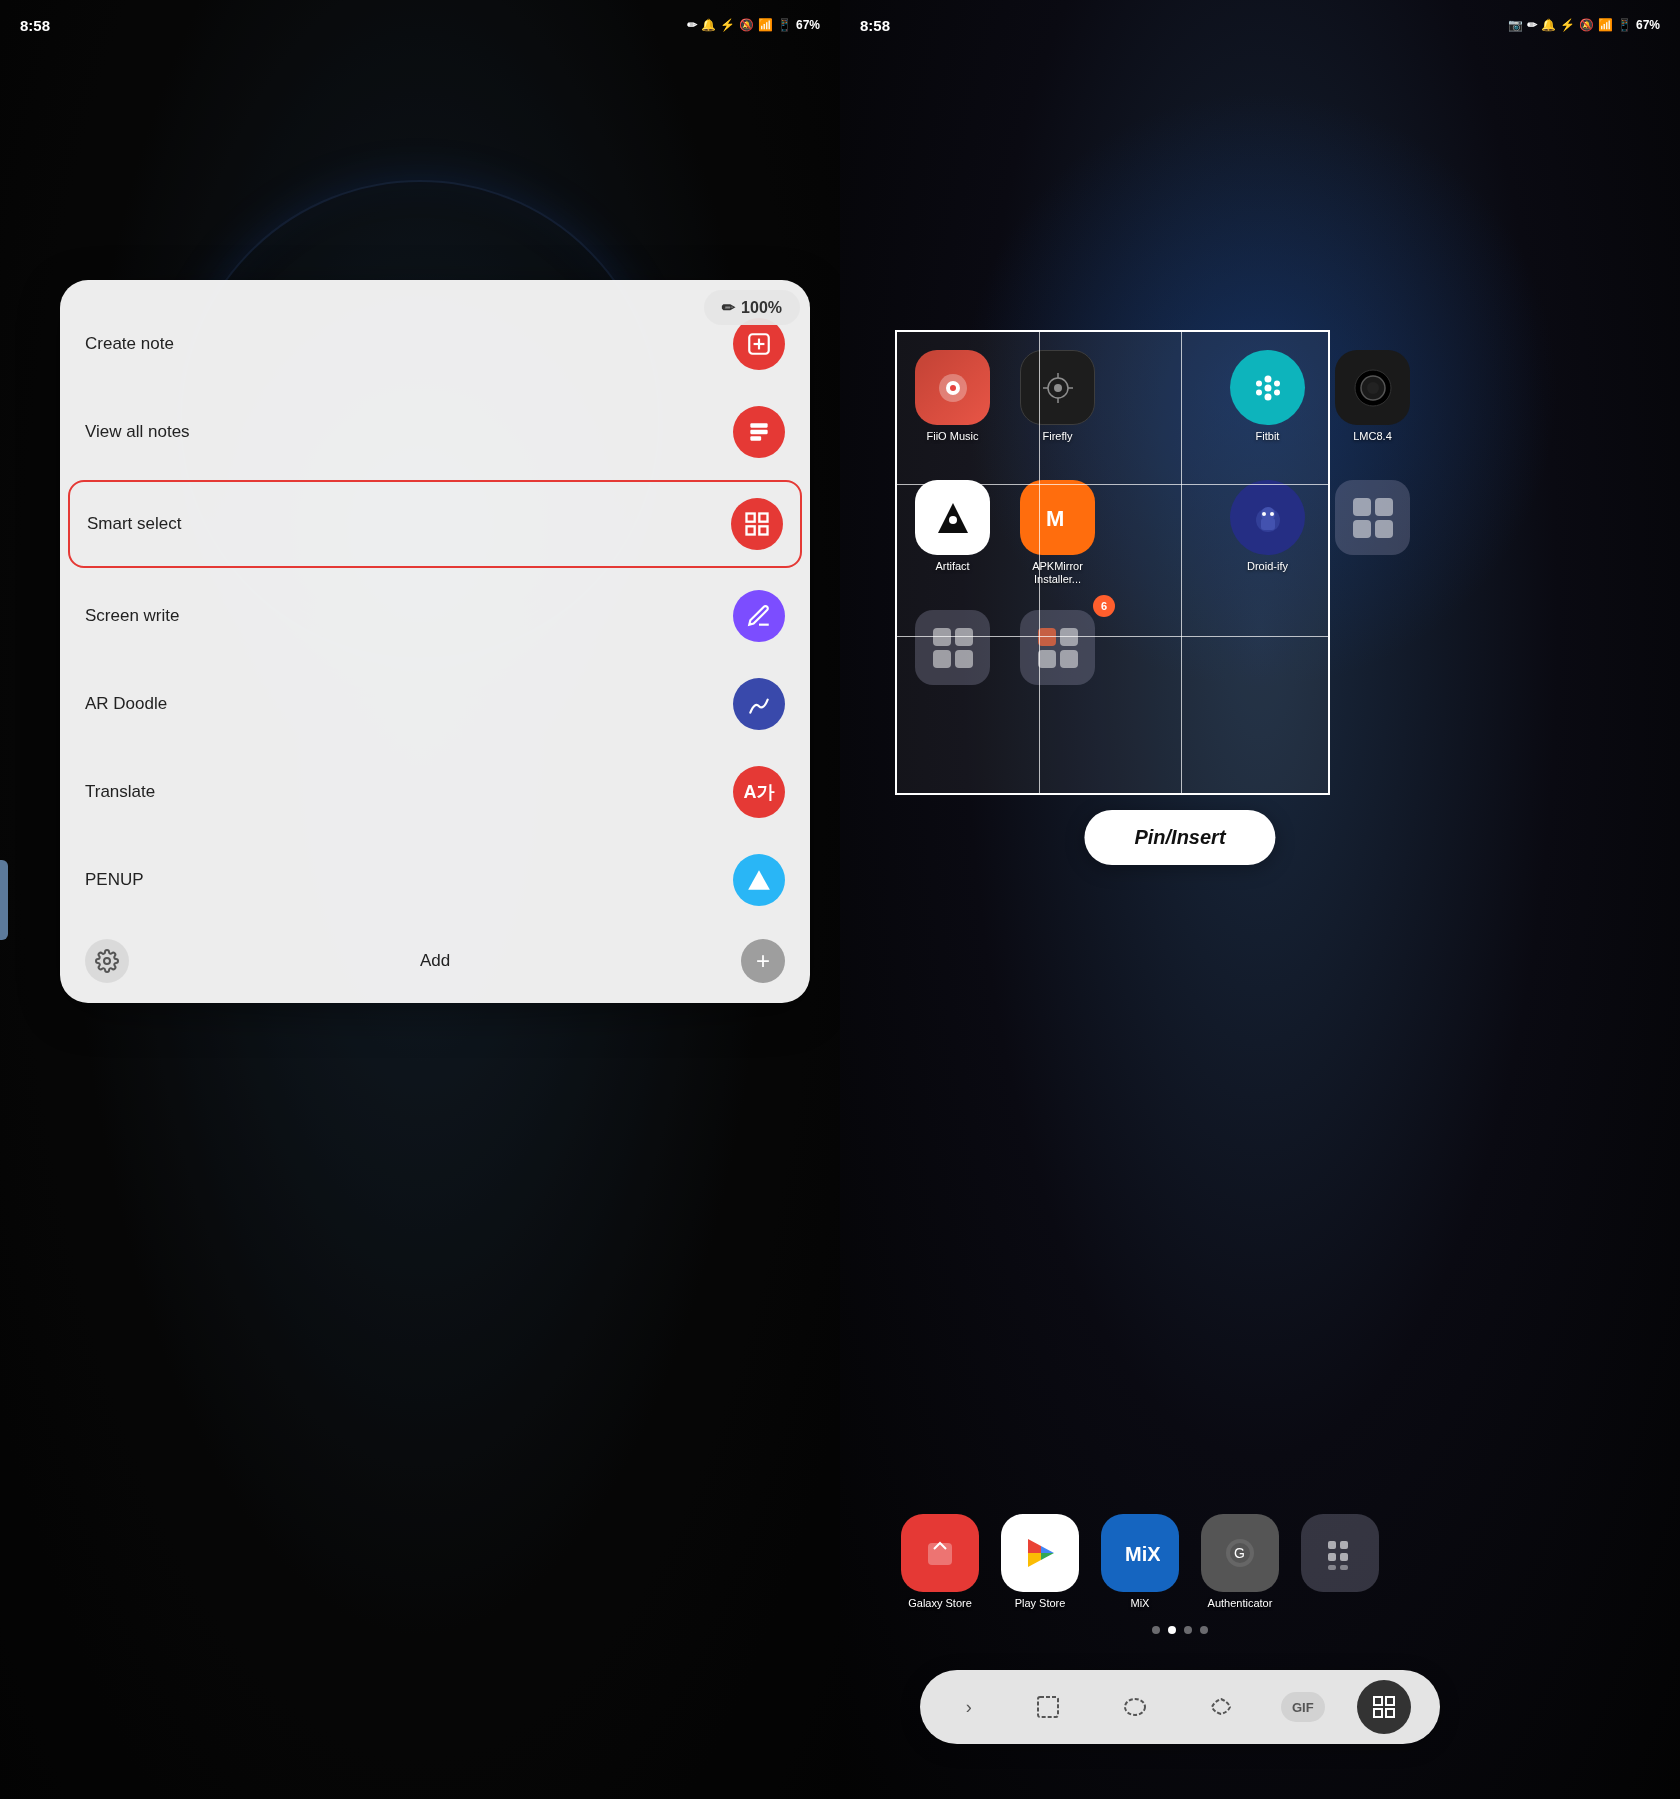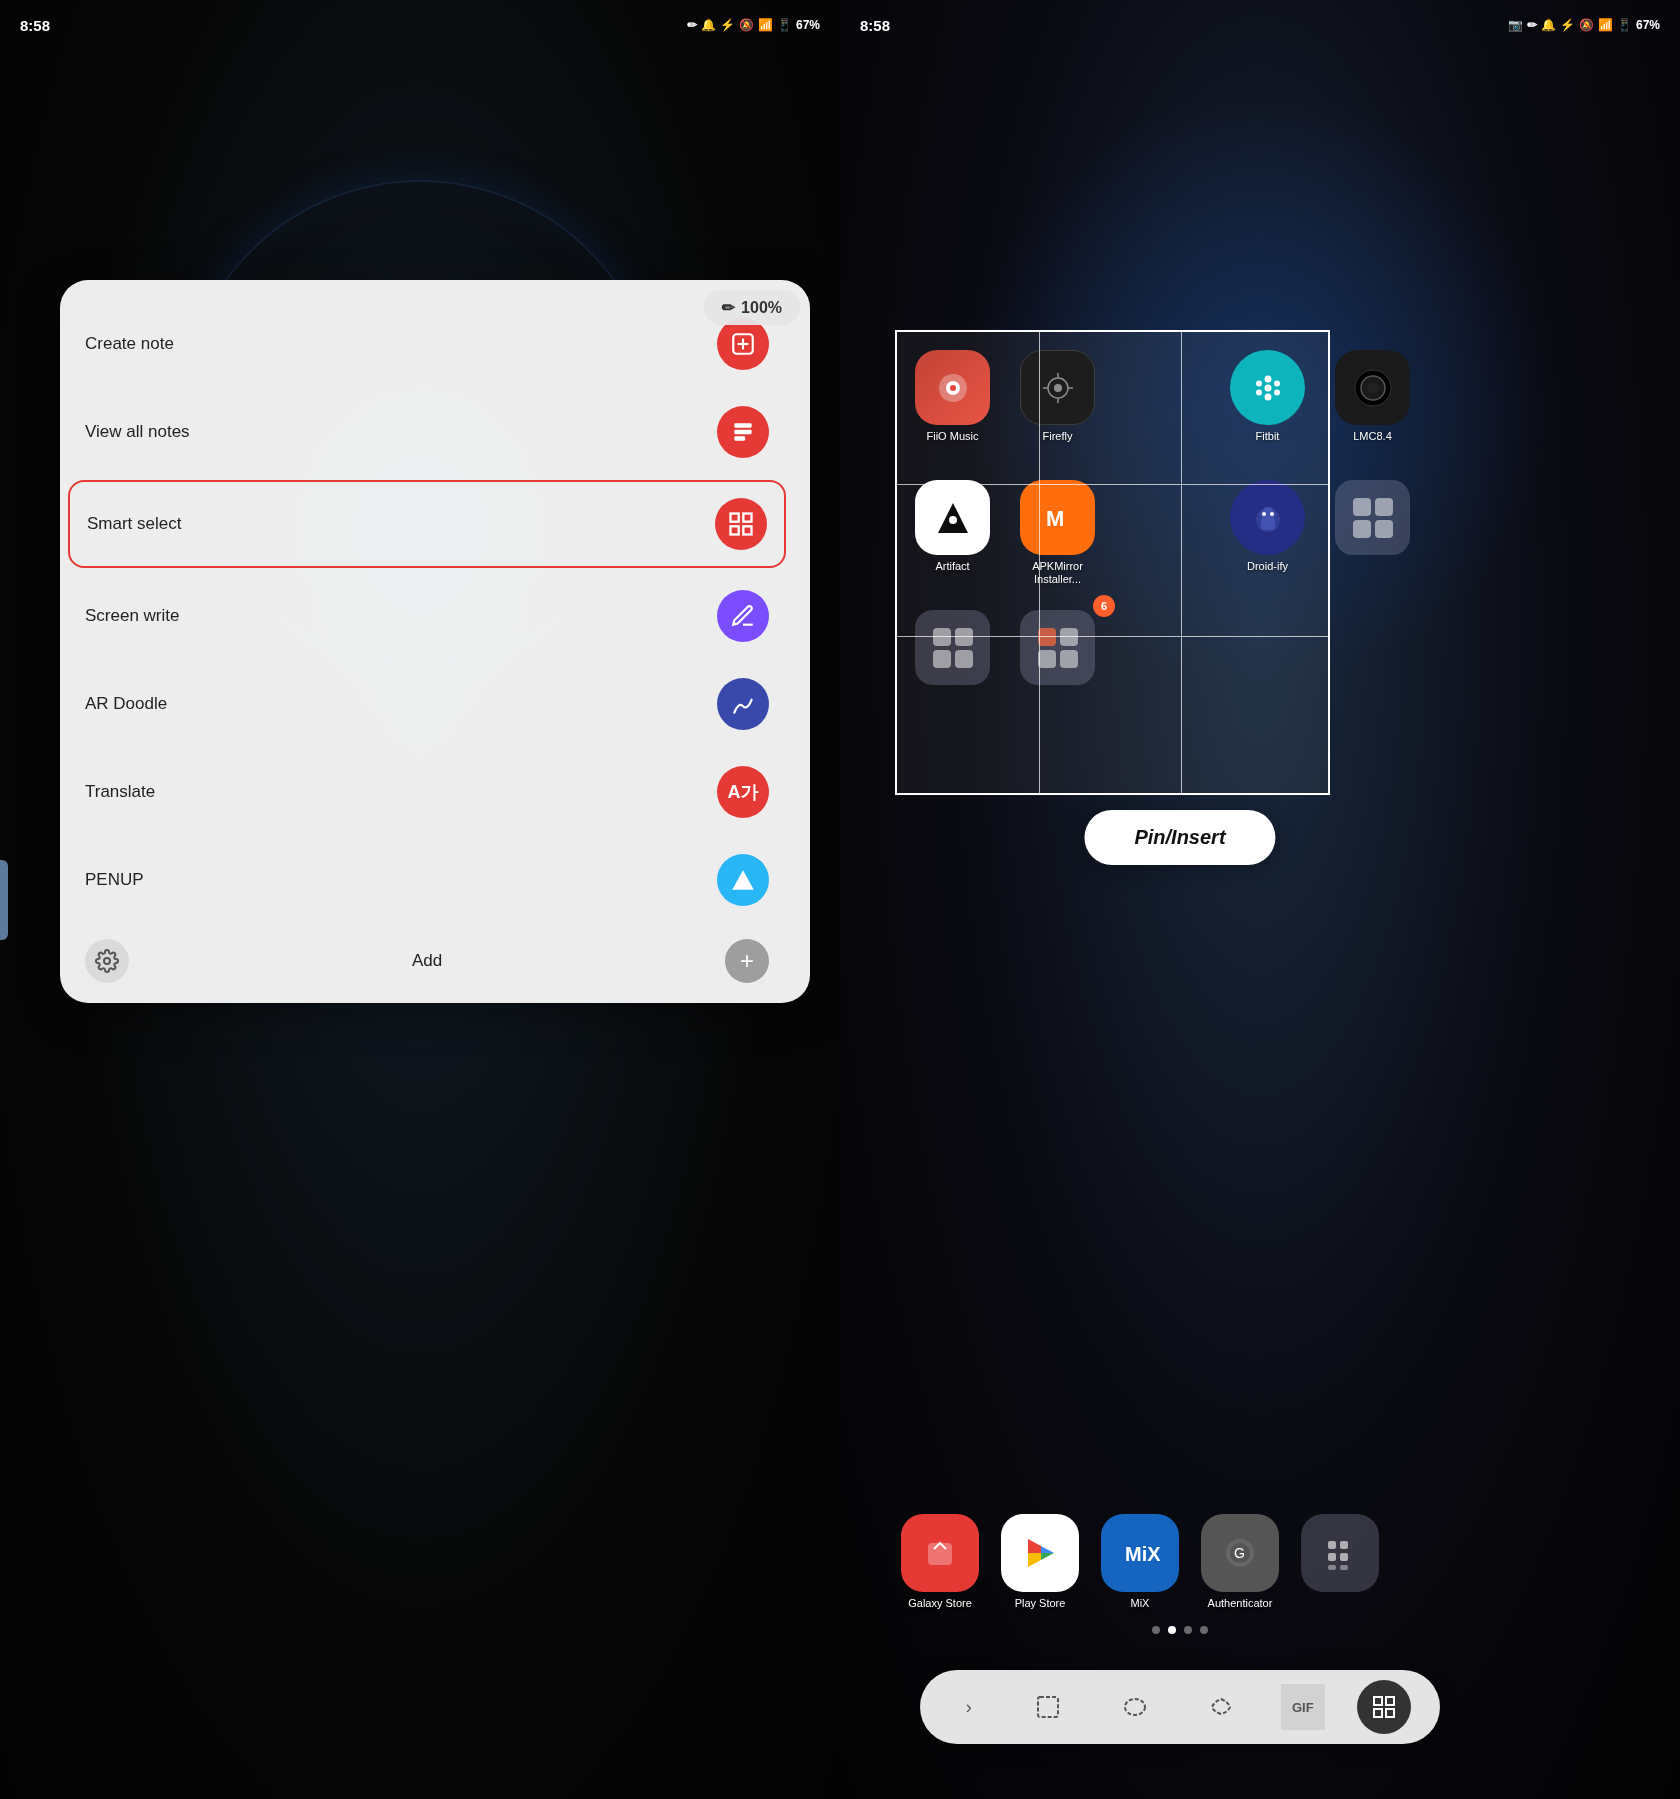--- a/index.html
+++ b/index.html
@@ -83,21 +83,21 @@
       z-index: 50;
     }
 
     .spen-menu {
       position: absolute;
       top: 280px;
       left: 60px;
       right: 30px;
       background: rgba(245,245,245,0.97);
       border-radius: 28px;
-      padding: 20px 16px 20px 0;
+      padding: 20px 0 20px 0;
       z-index: 60;
       box-shadow: 0 10px 40px rgba(0,0,0,0.4);
     }
 
     .spen-menu-item {
       display: flex;
       align-items: center;
       justify-content: space-between;
       padding: 18px 25px;
       cursor: pointer;
@@ -807,21 +807,21 @@
         <ellipse cx="13" cy="13" rx="10" ry="8"></ellipse>
       </svg>
     </div>
 
     <div class="toolbar-btn">
       <svg width="26" height="26" viewBox="0 0 26 26" fill="none" stroke="#555" stroke-width="2" stroke-dasharray="4 2">
         <path d="M13 5 Q20 8 22 13 Q20 18 13 20 Q6 18 4 13 Q6 8 13 5Z"></path>
       </svg>
     </div>
 
-    <div class="toolbar-btn" style="font-size:13px;font-weight:bold;color:#555;background:rgba(0,0,0,0.08);border-radius:0;width:44px;height:46px;">GIF</div>
+    <div class="toolbar-btn" style="font-size:13px;font-weight:bold;color:#555;background:rgba(0,0,0,0.08);border-radius:16px;width:44px;height:30px;">GIF</div>
 
     <div class="toolbar-btn active-btn">
       <svg width="26" height="26" viewBox="0 0 26 26" fill="none" stroke="white" stroke-width="2">
         <rect x="3" y="3" width="8" height="8"></rect>
         <rect x="15" y="3" width="8" height="8"></rect>
         <rect x="3" y="15" width="8" height="8"></rect>
         <rect x="15" y="15" width="8" height="8"></rect>
       </svg>
     </div>
   </div>

